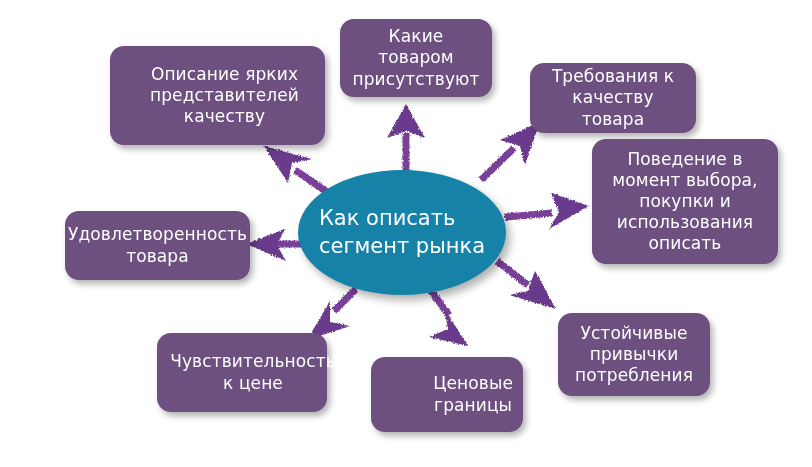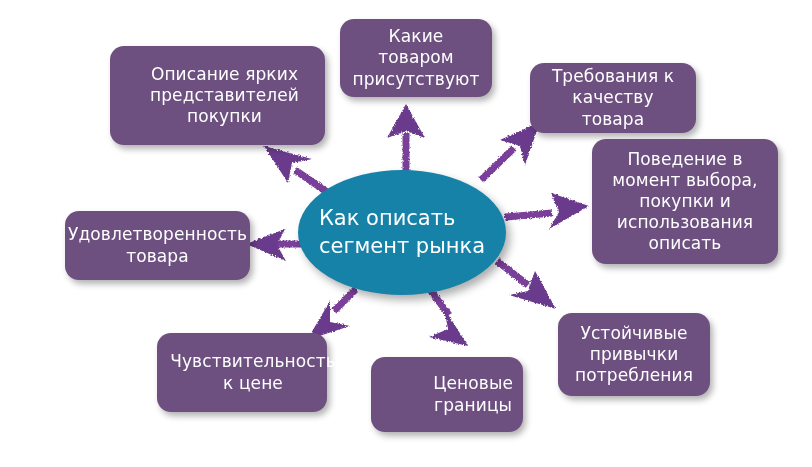--- a/index.html
+++ b/index.html
@@ -134,21 +134,21 @@
     <div>
       <div>Как описать</div>
       <div>сегмент рынка</div>
     </div>
   </div>
 
   <div class="node" style="left:110px; top:46px; width:215px; height:99px;padding-left:24px;">
     <div>
       <span>Описание ярких</span>
       <span>представителей</span>
-      <span>покупки</span>
+      <span>качеству</span>
     </div>
   </div>
 
   <div class="node" style="left:340px; top:19px; width:152px; height:78px;">
     <div>
       <span>Какие товаром</span>
       <span>присутствуют</span>
     </div>
   </div>
 

